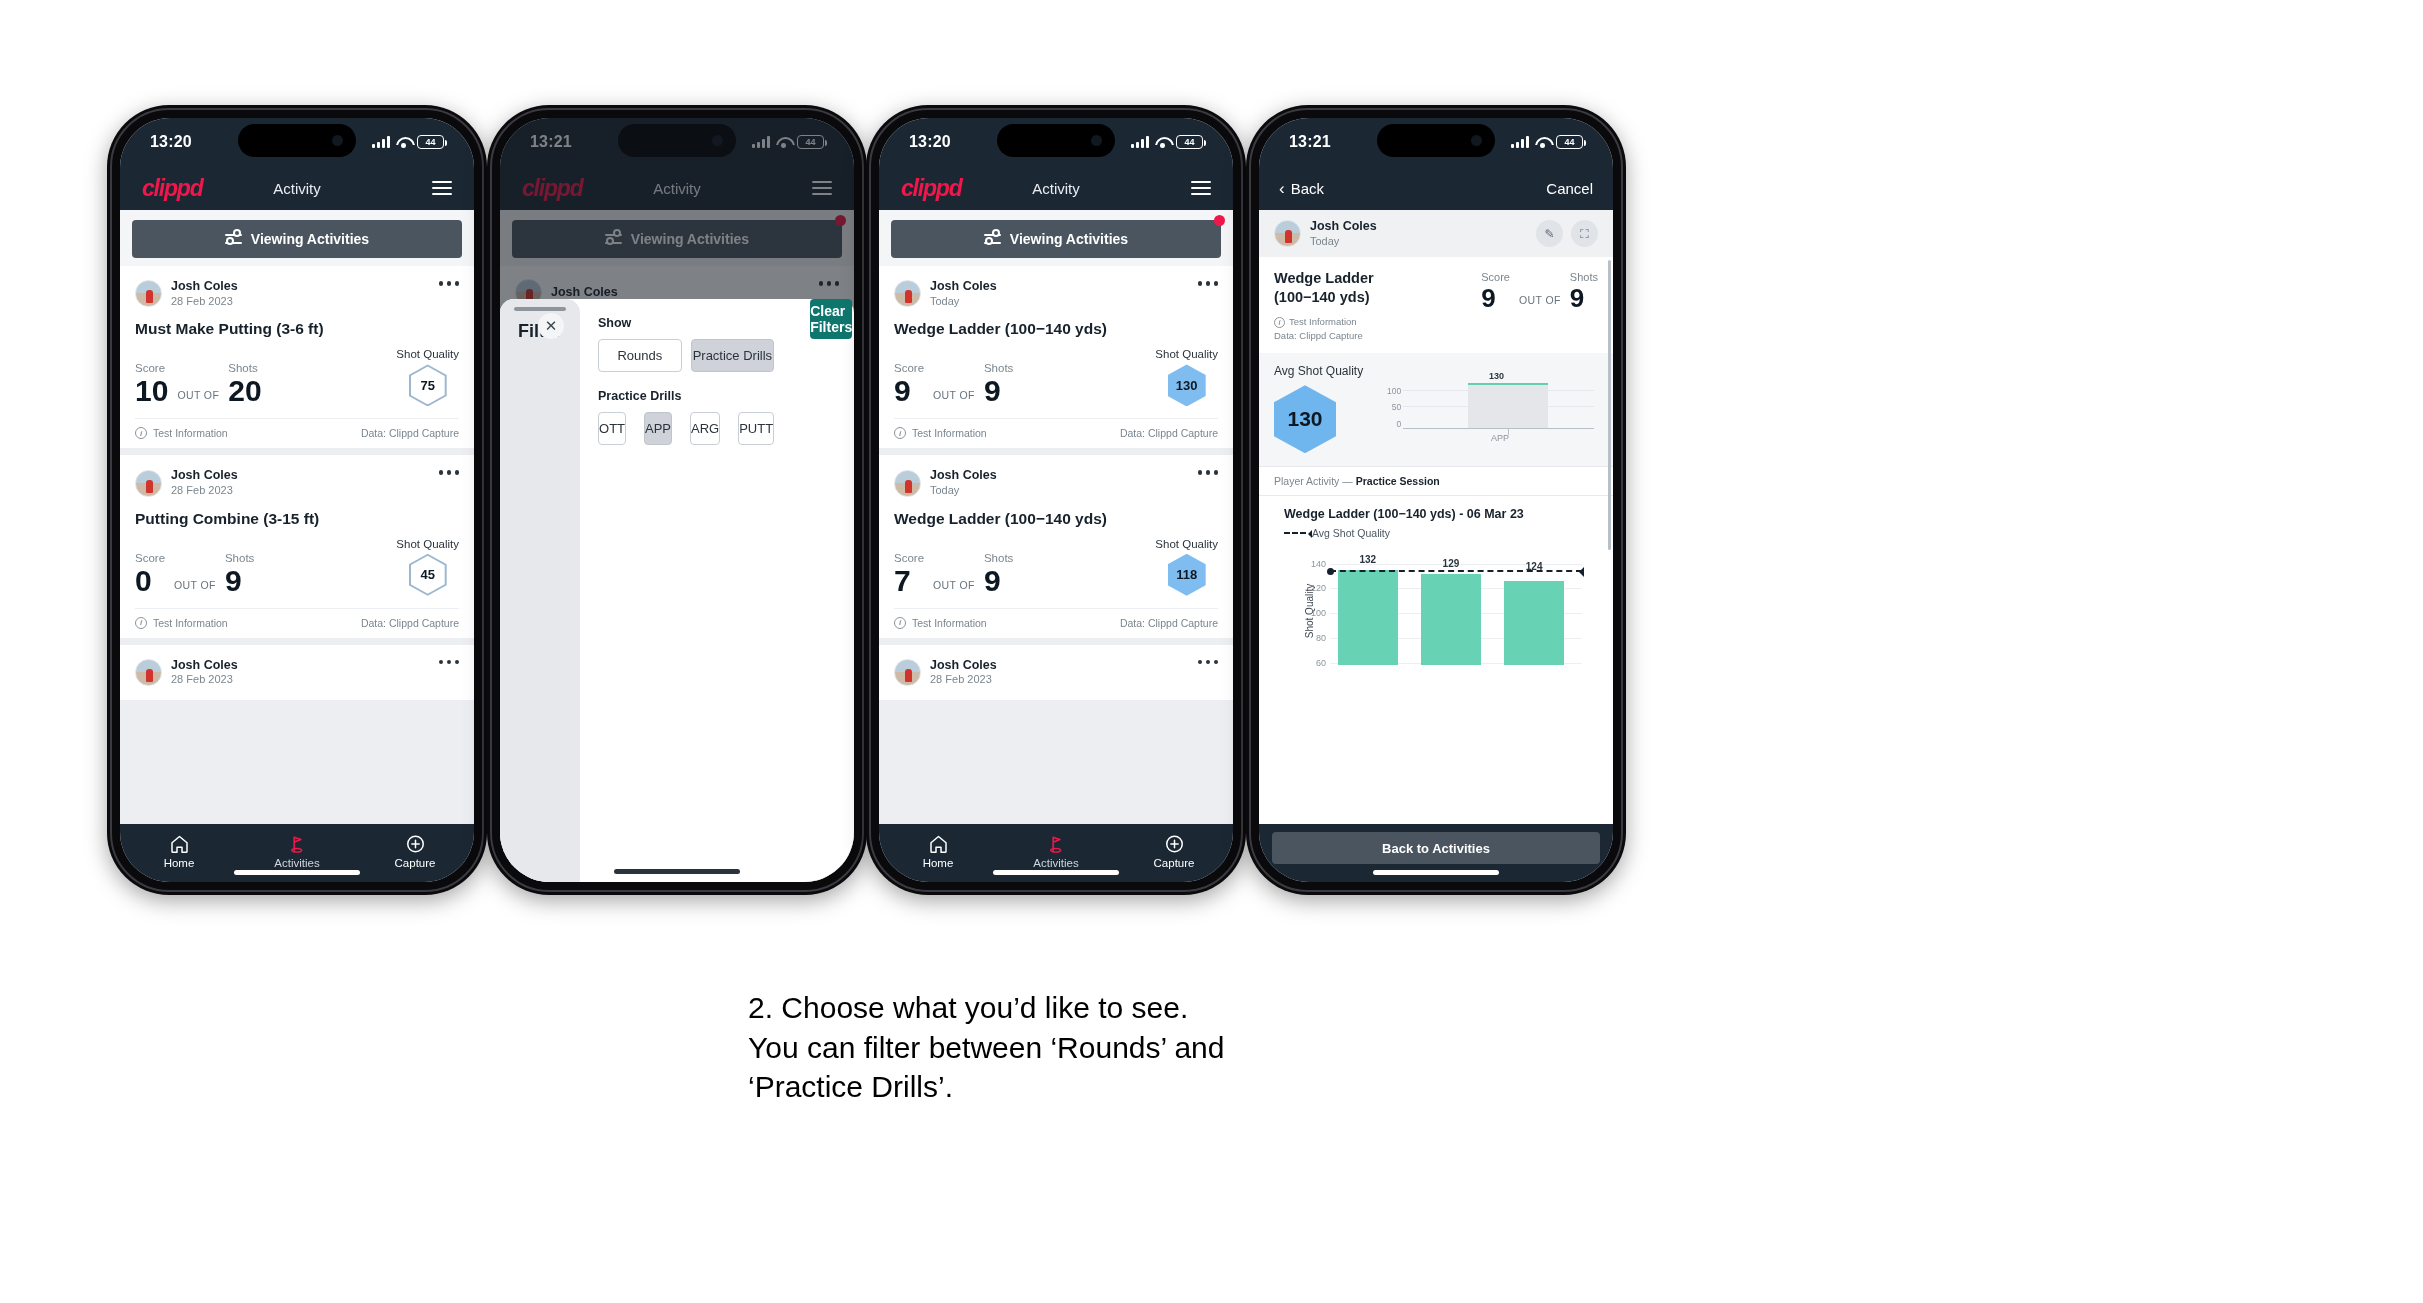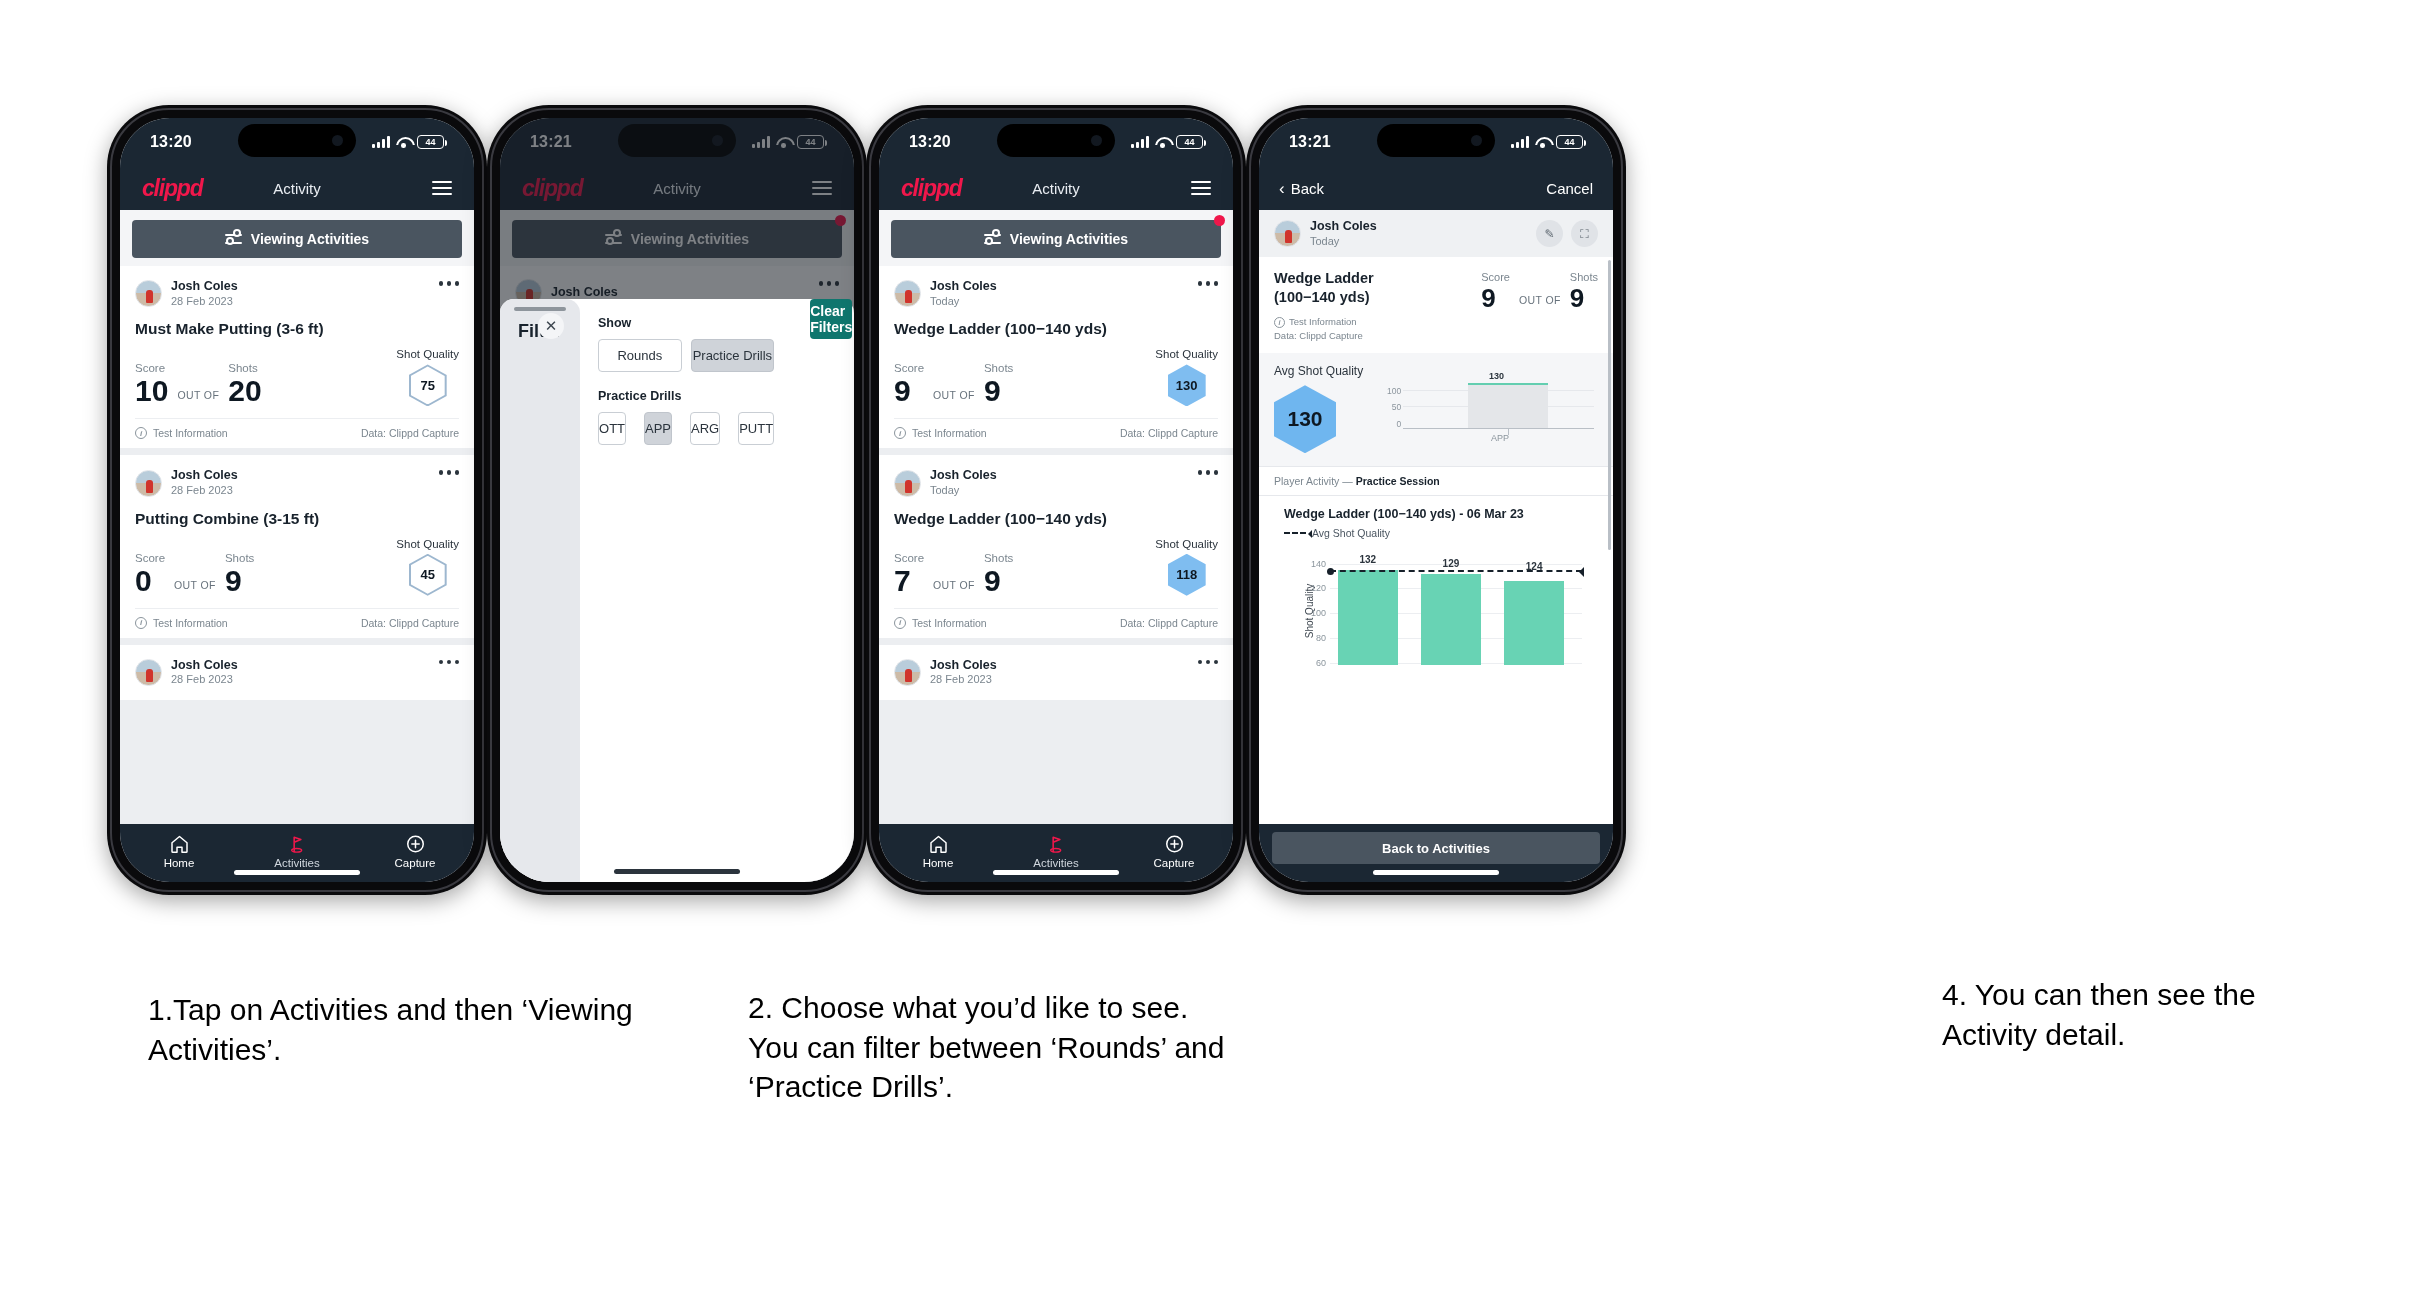--- a/index.html
+++ b/index.html
@@ -810,17 +810,15 @@
         </div>
       </div>
 
       <div class="d-foot">
         <div class="btn-wide">Back to Activities</div>
         <div class="homeind"></div>
       </div>
     </div>
   </div>
 
-  <div class="cap" style="left:148px; top:990px; width:530px;">1.Tap on Activities and then ‘Viewing Activities’.</div>
   <div class="cap" style="left:748px; top:988px; width:480px;">2. Choose what you’d like to see. You can filter between ‘Rounds’ and ‘Practice Drills’.</div>
-  <div class="cap" style="left:1942px; top:975px; width:400px;">4. You can then see the Activity detail.</div>
 
 </div>
 
 </body></html>

